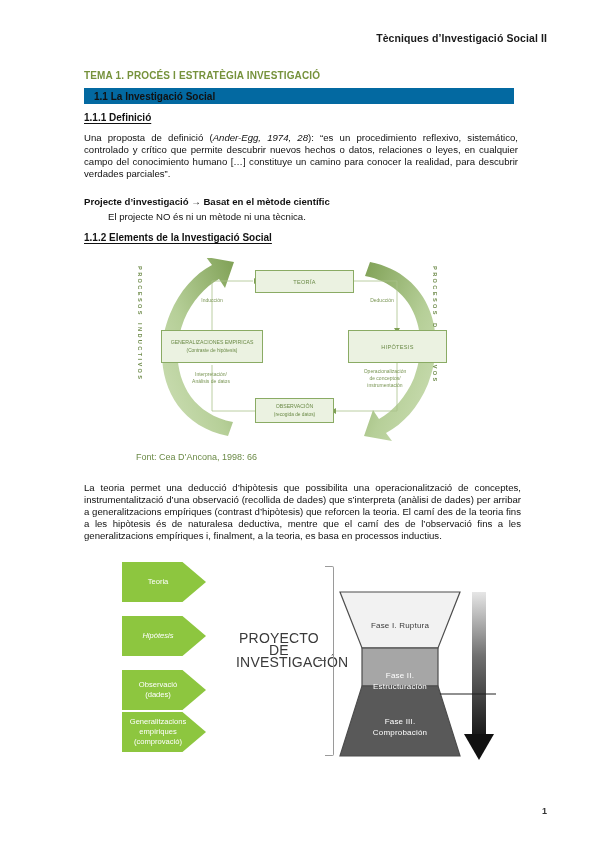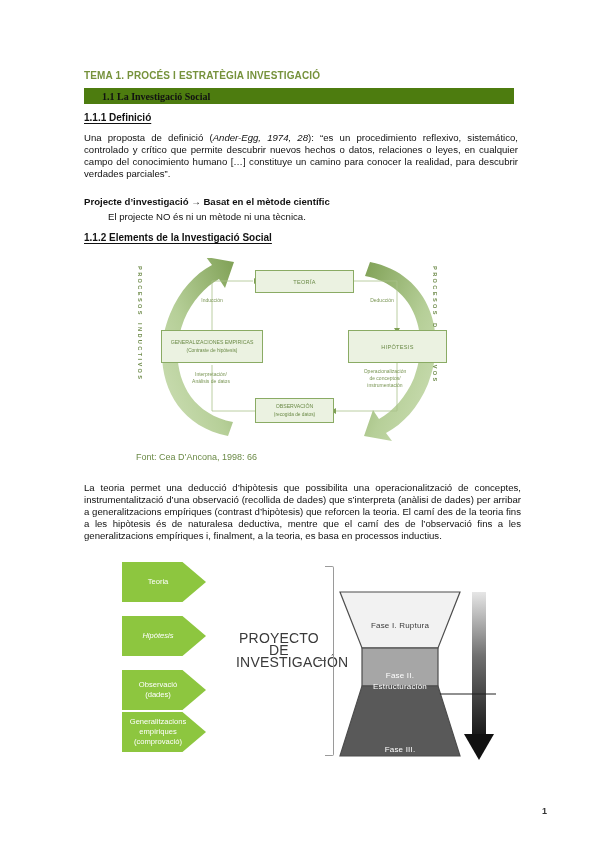--- a/index.html
+++ b/index.html
@@ -24,23 +24,23 @@
   }
 
   
   .h-tema {
     position:absolute; top:70px; left:84px;
     font-size:10px; font-weight:700; letter-spacing:.15px;
     color:#76923c;
   }
   .h-band {
     position:absolute; top:88px; left:84px; width:430px; height:16px;
-    background:#4d7c0f; display:flex; align-items:center;
-    padding-left:18px;
-    font-size:10px; font-weight:700; color:#111;font-family:Liberation Serif, serif;
+    background:#0369a1; display:flex; align-items:center;
+    padding-left:10px;
+    font-size:10px; font-weight:700; color:#111;
   }
   .h-sub {
     position:absolute; left:84px;
     font-size:10px; font-weight:700; color:#111;
     text-decoration:underline; text-underline-offset:2px;
   }
   #h-definicio { top:112px; }
   #h-elements  { top:232px;text-align:center; }
 
   
@@ -128,32 +128,33 @@
   }
 
   
   .funnel { position:absolute; left:336px; top:588px; width:180px; height:190px; }
   .fn-label {
     position:absolute; width:100%; text-align:center;
     font-size:8px; line-height:11px; letter-spacing:.2px;
   }
   #fn1 { top:32px; color:#3a3a3a; }
   #fn2 { top:82px; color:#ffffff; }
-  #fn3 { top:128px; color:#ffffff;margin-top:28px; }
+  #fn3 { top:128px; color:#ffffff; }
 
   .page-num {
     position:absolute; right:52px; bottom:32px;
     font-size:9px; font-weight:700; color:#333;
   }
 </style>
 </head>
 <body>
 
 <div class="page">
 
+  <div class="doc-header">Tècniques d’Investigació Social II</div>
 
   <div class="h-tema">TEMA 1. PROCÉS I ESTRATÈGIA INVESTIGACIÓ</div>
   <div class="h-band">1.1 La Investigació Social</div>
   <div class="h-sub" id="h-definicio">1.1.1 Definició</div>
   <div class="h-sub" id="h-elements">1.1.2 Elements de la Investigació Social</div>
 
   <div class="para" id="para-def"><span>Una proposta de definició (</span><i>Ander-Egg, 1974, 28</i><span>): “es un procedimiento reflexivo, sistemático, controlado y crítico que permite descubrir nuevos hechos o datos, relaciones o leyes, en cualquier campo del conocimiento humano […] constituye un camino para conocer la realidad, para descubrir verdades parciales”.</span></div>
 
   <div class="line-bold" id="line-projecte">Projecte d’investigació → Basat en el mètode científic</div>
   <div class="line-plain" id="line-noes">El projecte NO és ni un mètode ni una tècnica.</div>

